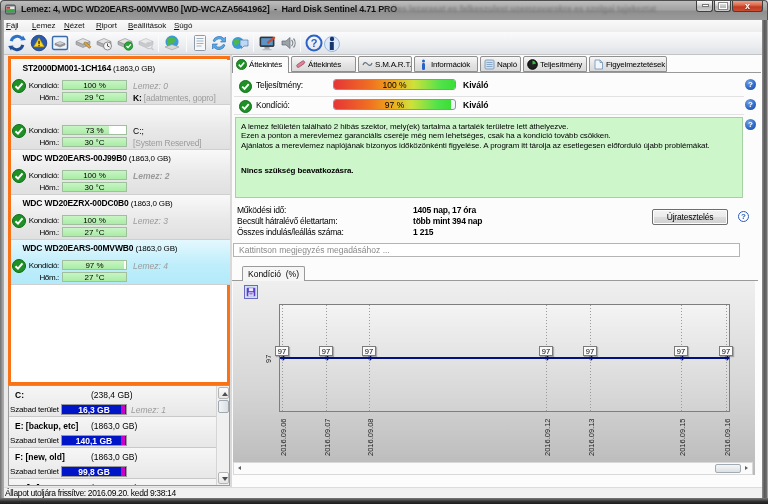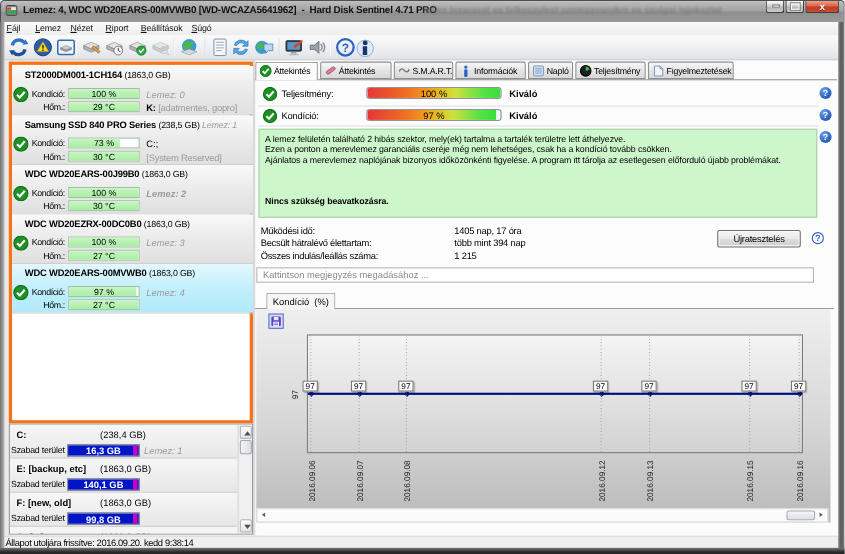--- a/index.html
+++ b/index.html
@@ -85,21 +85,21 @@
   .gfill { position:absolute; left:0; top:0; bottom:0; background:linear-gradient(90deg,#e63535,#ef7022 30%,#f0a519 48%,#cfe13a 66%,#52e24a 88%,#3ade36); }
   .gtxt { position:relative; z-index:2; }
   .kiv { position:absolute; left:231px; font-size:8.5px; font-weight:bold; color:#000; }
   .qm { position:absolute; left:513px; width:11px; height:11px; border-radius:50%; background:radial-gradient(circle at 35% 30%,#6aa0e8,#2f66c2 60%,#1b4a9e); color:#fff; font-size:8px; font-weight:bold; text-align:center; line-height:11px; }
   .qmr { background:#fff !important; color:#2a5ac0 !important; border:1.5px solid #2a5ac0; line-height:9px !important; }
   .rsep { position:absolute; left:2px; width:510px; height:1px; background:#e2e2e2; }
 
   #greenbox { position:absolute; left:3px; top:62px; width:508px; height:81px; background:#cdf6cb; border:1px solid #a9cfa7; font-size:8px; letter-spacing:-0.1px; color:#000; line-height:9.3px; padding:4px 0 0 5px; }
 
   .ilab { position:absolute; left:5px; font-size:8.5px; letter-spacing:-0.25px; color:#000; }
-  .ival { position:absolute; left:181px; font-size:8.5px; letter-spacing:-0.2px; font-weight:normal; color:#000; }
+  .ival { position:absolute; left:181px; font-size:8.5px; letter-spacing:-0.2px; font-weight:bold; color:#000; }
   #retest { position:absolute; left:420px; top:154px; width:76px; height:16px; background:linear-gradient(#f3f3f3,#ebebeb 48%,#dddddd 52%,#cfcfcf); border:1px solid #6e6e6e; border-radius:2px; box-shadow:inset 0 0 0 1px #fdfdfd; font-size:8.5px; letter-spacing:-0.2px; color:#000; text-align:center; line-height:15px; }
 
   #comment { position:absolute; left:1px; top:188px; width:507px; height:14px; background:#fff; border:1px solid #b4b4b4; font-size:8.5px; color:#8a8a8a; line-height:13px; padding-left:5px; }
 
   #ctab { position:absolute; left:10px; top:211px; width:63px; height:15px; background:#f6f6f6; border:1px solid #9a9a9a; border-bottom:none; border-radius:2px 2px 0 0; font-size:8.5px; color:#000; text-align:center; line-height:15px; z-index:2;}
   #ctabline { position:absolute; left:0px; top:225px; width:526px; height:1px; background:#9a9a9a; }
   #chartarea { position:absolute; left:1px; top:226px; width:522px; height:194px; background:linear-gradient(#efefef,#d6d6d6 55%,#b9b9b9); }
   #saveico { position:absolute; left:11px; top:4px; width:14px; height:14px; border:1px solid #6a6ac0; background:#cfe0f8; }
   #plot { position:absolute; left:46px; top:23px; width:451px; height:108px; background:linear-gradient(#f4f4f4,#d2d2d2); border:1px solid #7e7e7e; }
   .gline { position:absolute; top:0; bottom:0; width:1px; background-image:linear-gradient(#9a9a9a 34%, transparent 34%); background-size:1px 3px; }
@@ -247,21 +247,20 @@
         </div>
     <div class="dgray" style="left:122px;top:21px;">Lemez: 0</div>
     <div class="dlab" style="top:33px;">Hőm.:</div>
     <div class="dbar" style="top:32px;">
           <div class="dbarfill" style="width:100%;"></div>
           <div class="dbartxt">29 °C</div>
         </div>
     <div class="dk" style="left:122px;top:33px;"><b>K:</b> <span class="gray9">[adatmentes, gopro]</span></div>
   </div>
       <div class="dentry " style="top:46px;">
-    <div class="dtitle"><b>Samsung SSD 840 PRO Series</b> (238,5 GB) <span style="color:#9b9b9b;font-style:italic;">Lemez: 1</span></div>
     <div class="dck"><svg viewBox="0 0 14 14">
             <circle cx="7" cy="7" r="6.5" fill="#1e9026"></circle>
             <circle cx="7" cy="7" r="6.5" fill="none" stroke="#0c6d14" stroke-width="1"></circle>
             <path d="M3.5 7.2 L6 9.6 L10.5 4.4" stroke="#fff" stroke-width="2" fill="none"></path>
           </svg></div>
     <div class="dlab" style="top:21px;">Kondíció:</div>
     <div class="dbar" style="top:20px;">
           <div class="dbarfill" style="width:73%;"></div>
           <div class="dbartxt">73 %</div>
         </div>
@@ -444,21 +443,21 @@
 <div class="rowlab" style="top:45px;">Kondíció:</div>
 <div class="gbar" style="top:44px;">
         <div class="gfill" style="width:97%;"></div>
         <div class="gtxt">97 %</div>
       </div>
 <div class="kiv" style="top:45px;">Kiváló</div>
 <div class="qm" style="top:44px;">?</div>
 <div class="rsep" style="top:59px;"></div>
       <div id="greenbox">A lemez felületén található 2 hibás szektor, mely(ek) tartalma a tartalék területre lett áthelyezve.<br>
 Ezen a ponton a merevlemez garanciális cseréje még nem lehetséges, csak ha a kondíció tovább csökken.<br>
-Ajánlatos a merevlemez naplójának bizonyos időközönkénti figyelése. A program itt tárolja az esetlegesen előforduló újabb problémákat.<div style="margin-top:28px;font-weight:bold;">Nincs szükség beavatkozásra.</div></div>
+Ajánlatos a merevlemez naplójának bizonyos időközönkénti figyelése. A program itt tárolja az esetlegesen előforduló újabb problémákat.<div style="margin-top:16px;font-weight:bold;">Nincs szükség beavatkozásra.</div></div>
 <div class="qm" style="top:64px;">?</div>
       <div class="ilab" style="top:150px;">Működési idő:</div>
       <div class="ival" style="top:150px;">1405 nap, 17 óra</div>
 <div class="ilab" style="top:161px;">Becsült hátralévő élettartam:</div>
       <div class="ival" style="top:161px;">több mint 394 nap</div>
 <div class="ilab" style="top:172px;">Összes indulás/leállás száma:</div>
       <div class="ival" style="top:172px;">1 215</div>
 <div id="retest">Újratesztelés</div>
 <div class="qm qmr" style="left:506px;top:156px;">?</div>
       <div id="comment">Kattintson megjegyzés megadásához ...</div>

